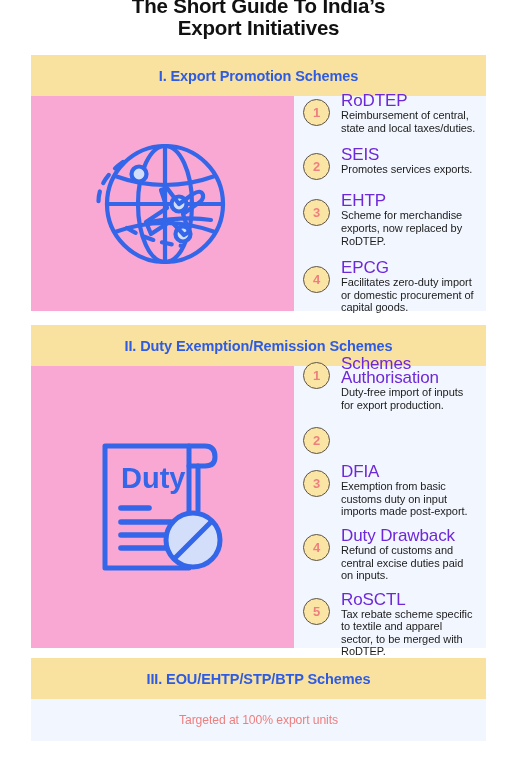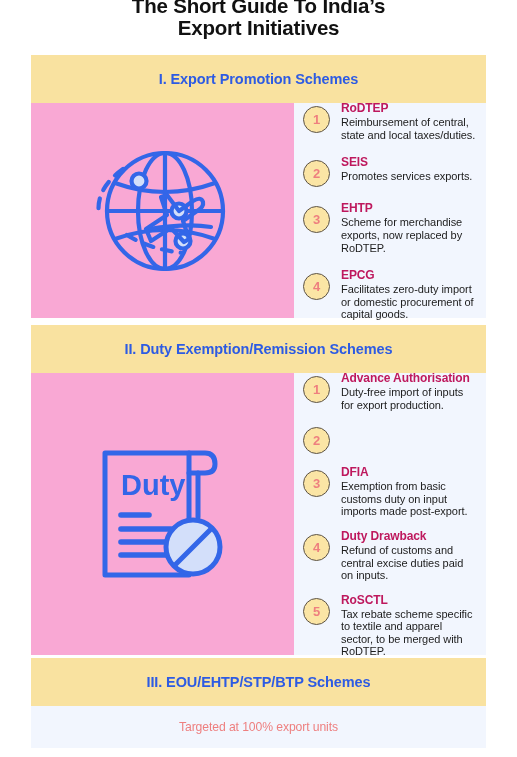--- a/index.html
+++ b/index.html
@@ -38,21 +38,21 @@
   .title .line { display: block; }
 
   
   .section {
     position: absolute;
     left: 31px;
     width: 455px;
   }
   .sec-header {
     background: #F9E2A0;
-    height: 48px;
+    height: 41px;
     display: flex;
     align-items: center;
     justify-content: center;
     color: #2D5BE3;
     font-size: 14.5px;
     font-weight: bold;
     letter-spacing: -0.1px;
   }
   .sec-body {
     display: flex;
@@ -94,23 +94,23 @@
     display: flex;
     align-items: center;
     justify-content: center;
     margin-top: 6px;
   }
   .item-text {
     margin-left: 11px;
     padding-top: 1px;
   }
   .item-title {
-    color: #be185d;
-    font-size: 12px;
-    font-weight: bold;
+    color: #6d28d9;
+    font-size: 17px;
+    font-weight: normal;
     line-height: 14px;
     letter-spacing: -0.1px;
   }
   .item-desc {
     color: #1c1c1c;
     font-size: 11px;
     line-height: 12.6px;
     margin-top: 1px;
     letter-spacing: -0.05px;
   }
@@ -246,21 +246,21 @@
             </g>
           </svg>
         </span>
       </div>
 
       <div class="list-col">
 
         <div class="item">
           <div class="num">1</div>
           <div class="item-text">
-            <div class="item-title">Advance Authorisation</div>
+            <div class="item-title">Schemes Authorisation</div>
             <div class="item-desc">Duty-free import of inputs for export production.</div>
           </div>
         </div>
 
         <div class="item">
           <div class="num">2</div>
         </div>
 
         <div class="item">
           <div class="num">3</div>

